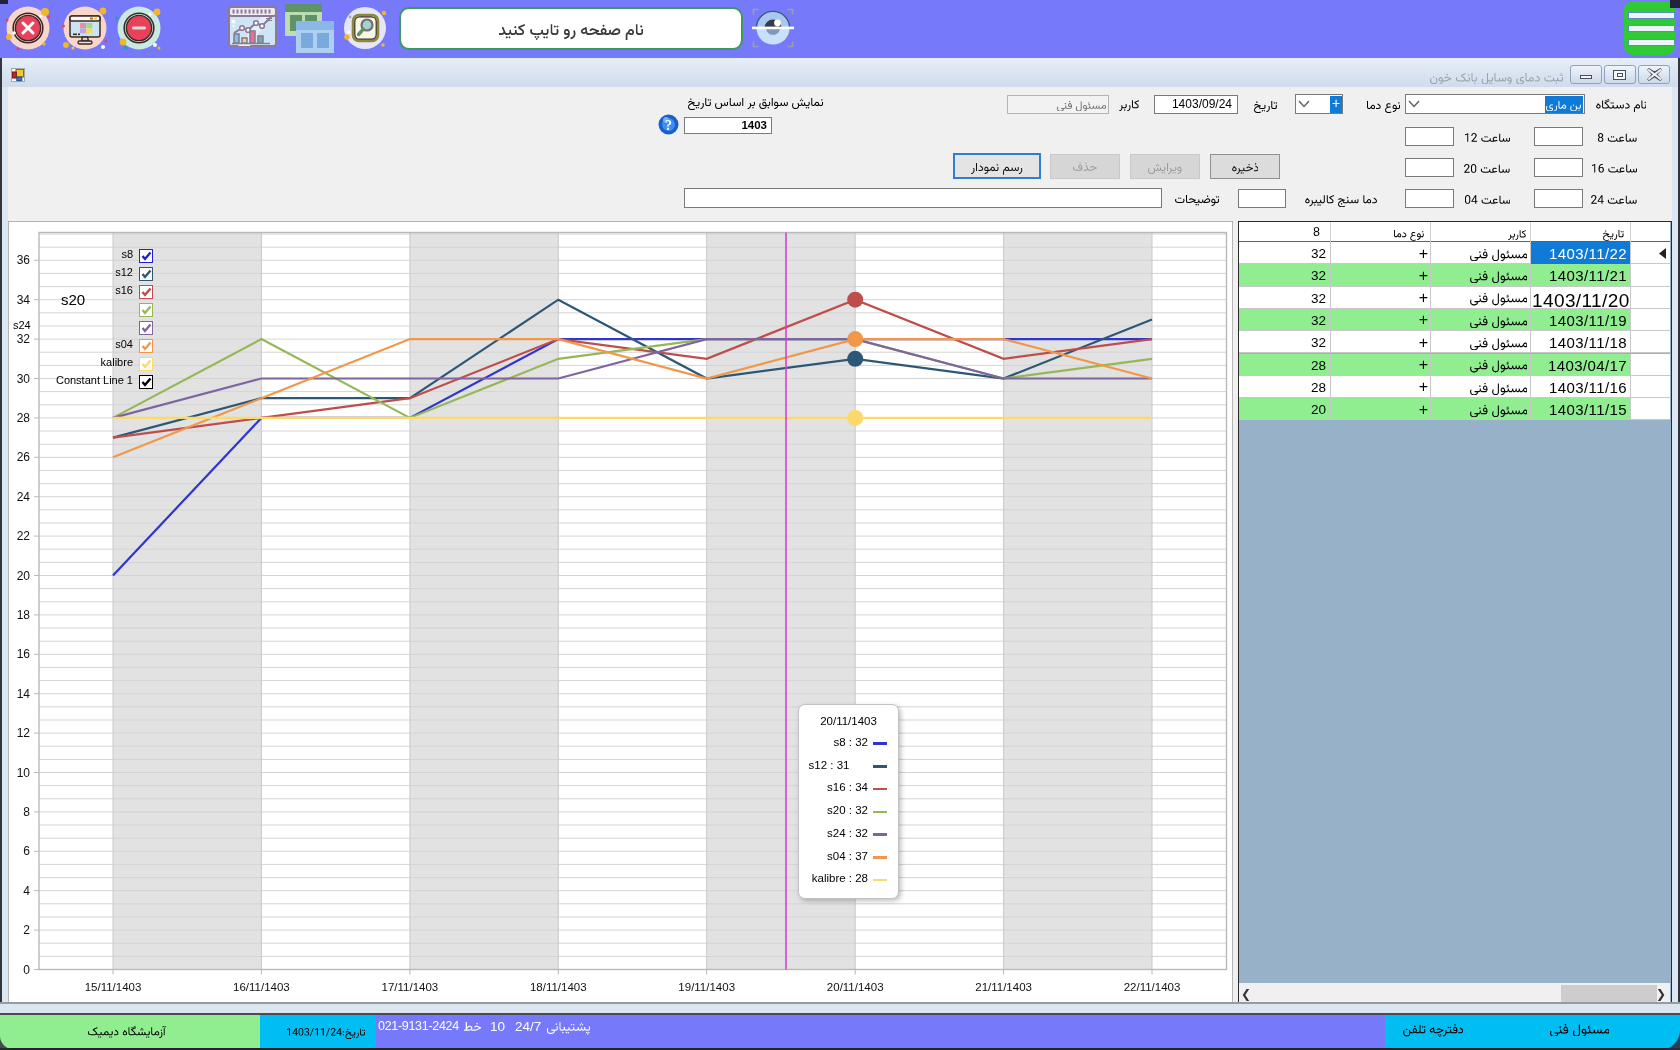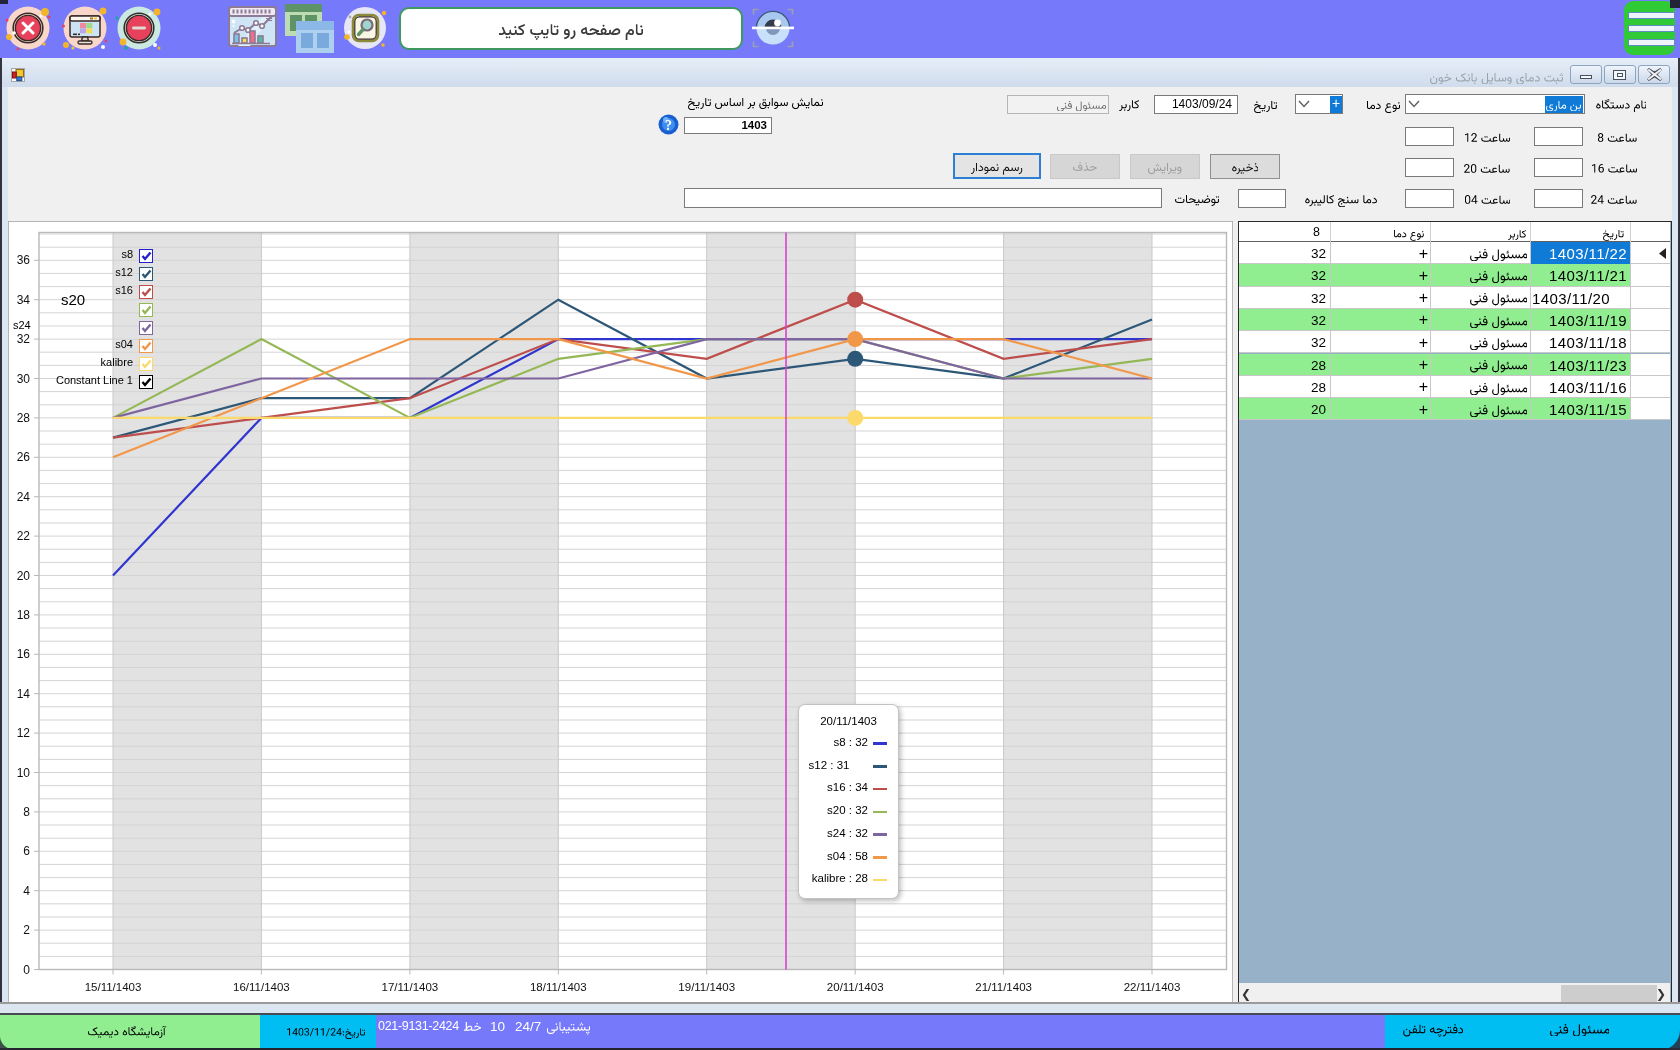--- a/index.html
+++ b/index.html
@@ -432,21 +432,21 @@
 <div class="abs" style="left:790px;top:735.9px;width:78px;text-align:right;font-size:11.5px;color:#000">s8 : 32</div>
 <div class="abs" style="left:873px;top:742.4px;width:14px;height:2.6px;background:#2f36cf"></div>
 <div class="abs" style="left:790px;top:758.6px;width:78px;text-align:center;font-size:11.5px;color:#000">s12 : 31</div>
 <div class="abs" style="left:873px;top:765.1px;width:14px;height:2.6px;background:#2d5777"></div>
 <div class="abs" style="left:790px;top:781.4px;width:78px;text-align:right;font-size:11.5px;color:#000">s16 : 34</div>
 <div class="abs" style="left:873px;top:787.9px;width:14px;height:2.6px;background:#bd4e4c"></div>
 <div class="abs" style="left:790px;top:804.1px;width:78px;text-align:right;font-size:11.5px;color:#000">s20 : 32</div>
 <div class="abs" style="left:873px;top:810.6px;width:14px;height:2.6px;background:#95b857"></div>
 <div class="abs" style="left:790px;top:826.9px;width:78px;text-align:right;font-size:11.5px;color:#000">s24 : 32</div>
 <div class="abs" style="left:873px;top:833.4px;width:14px;height:2.6px;background:#7f65a0"></div>
-<div class="abs" style="left:790px;top:849.6px;width:78px;text-align:right;font-size:11.5px;color:#000">s04 : 58</div>
+<div class="abs" style="left:790px;top:849.6px;width:78px;text-align:right;font-size:11.5px;color:#000">s04 : 37</div>
 <div class="abs" style="left:873px;top:856.1px;width:14px;height:2.6px;background:#f1974a"></div>
 <div class="abs" style="left:790px;top:872.4px;width:78px;text-align:right;font-size:11.5px;color:#000">kalibre : 28</div>
 <div class="abs" style="left:873px;top:878.9px;width:14px;height:2.6px;background:#fbd96a"></div>
 <div class="abs" style="left:1238px;top:221px;width:434px;height:785px;background:#96b1c8;border:1.6px solid #2a2a2a"></div>
 <div class="abs" style="left:1239px;top:222px;width:431px;height:20px;background:#fff;border-bottom:1.6px solid #606060"></div>
 <div class="abs" style="left:1242px;top:225px;width:78px;text-align:right;font-size:12.5px">8</div>
 <svg style="position:absolute;left:1394.3px;top:230.3px;" width="29.7" height="10.8" viewBox="0 0 132 48">
       <path d="M0 0h4v26h1v1h2v1h4v-1h1v-1h1v-1h1v-1h1v-2h1v-2h1v-1h1v-2h2v-1h2v-1h4v1h2v1h1v1h1v1h1v2h1v8h-1v1h-1v1h-1v1h-4v1h-1v-1h-3v-1h-2v-1h-1v-1h-3v1h-1v1h-1v1h-8v-1h-2v-1h-1v-1h-1v-2h-1v-27ZM126 5h3v1h1v3h-1v1h-1v1h-1v-1h-1v-1h-1v-1h-1v-1h1v-1h1v-1ZM83 9h8v1h2v1h1v3h-1v1h-1v-1h-2v-1h-6v1h-1v1h-1v6h1v1h1v1h3v-1h8v4h-7v1h-5v1h-2v1h-2v1h-1v1h-1v3h-1v4h1v2h1v1h1v1h1v1h3v1h8v-1h4v-1h1v1h1v3h-1v1h-3v1h-12v-1h-2v-1h-2v-1h-1v-1h-1v-1h-1v-1h-1v-4h-1v-4h1v-3h1v-2h1v-1h1v-1h1v-1h1v-1h2v-2h-1v-1h-1v-3h-1v-3h1v-3h1v-1h1v-1h1v-1h2v-1ZM42 10h3v1h1v1h2v1h1v1h1v1h1v1h1v1h1v2h1v3h1v3h-1v3h-1v1h-1v1h-2v1h-3v1h-10v-1h-1v-4h2v1h7v-1h4v-1h1v-2h1v-2h-1v-2h-1v-1h-1v-1h-1v-1h-1v-1h-1v-1h-2v-1h-1v-1h-1v-1h1v-2ZM107 15h6v1h2v1h1v1h1v2h1v3h1v5h7v-1h1v-1h1v-10h2v-1h1v1h1v11h-1v2h-1v1h-1v1h-1v1h-10v3h-1v2h-1v2h-1v1h-1v1h-2v1h-2v1h-2v1h-4v-1h-1v-2h1v-1h3v-1h2v-1h2v-1h1v-1h1v-1h1v-2h1v-1h-8v-1h-2v-1h-1v-1h-1v-2h-1v-4h1v-3h1v-2h1v-1h1v-1h1v-1ZM24 19h-1v1h-2v1h-1v2h-1v3h2v1h1v1h5v-1h1v-5h-1v-2h-2v-1h-1ZM110 19h-1v1h-2v3h-1v3h1v1h2v1h6v-5h-1v-2h-1v-1h-1v-1h-2Z" fill="#000" fill-rule="evenodd"></path>
     </svg>
 <svg style="position:absolute;left:1507.8px;top:230.1px;" width="18.2" height="10.1" viewBox="0 0 81 45">
@@ -482,21 +482,21 @@
       <path d="M54 0h3v1h1v3h-1v1h-1v1h-1v-1h-1v-1h-1v-1h-1v-1h1v-1h1v-1ZM103 2h4v35h-1v3h-1v1h-1v2h-2v1h-1v1h-4v1h-4v-1h-4v-1h-2v-1h-1v-1h-1v-1h-1v-2h-1v-3h-1v-6h1v-5h1v-2h1v1h3v2h-1v5h-1v4h1v3h1v1h1v1h1v1h9v-1h2v-1h1v-2h1v-35ZM140 6h2v1h1v2h-4v1h-1v2h1v1h4v-1h1v1h1v1h-1v1h-2v1h-3v1h-2v1h-1v-3h2v-1h-1v-1h-1v-4h1v-1h1v-1h2v-1ZM36 8h1v1h1v1h1v1h1v1h-1v1h-1v1h-1v1h-1v-1h-1v-1h-1v-1h-1v-1h1v-1h1v-1h1v-1ZM54 9h4v1h2v1h1v1h1v2h1v2h1v5h1v5h-1v4h-1v2h-2v1h-2v1h-17v-1h-2v-1h-1v-1h-2v1h-1v1h-2v1h-5v5h-1v2h-1v1h-1v1h-1v1h-2v1h-3v1h-11v-1h-2v-1h-2v-1h-1v-1h-1v-1h-1v-2h-1v-4h-1v-5h1v-5h1v-1h1v1h2v5h-1v4h1v4h1v1h1v1h1v1h3v1h7v-1h3v-1h2v-1h1v-1h1v-3h-1v-1h-7v-2h-1v-2h17v-1h2v-1h1v-8h4v6h1v2h1v1h1v1h14v-1h3v-2h1v-2h-4v1h-2v-1h-4v-1h-1v-1h-1v-1h-1v-6h1v-3h1v-1h1v-1h1v-1h2v-1ZM56 13h-1v1h-2v2h-1v5h3v1h2v-1h3v-5h-1v-1h-1v-1h-2v-1ZM118 17h6v1h2v1h1v1h1v2h1v3h1v5h2v-1h1v1h4v-1h2v-1h1v-8h4v6h1v2h1v1h2v1h5v-1h2v-1h1v-7h2v-1h2v4h1v4h1v1h1v1h4v-1h1v-1h1v-7h2v-1h2v7h1v2h2v1h2v-1h2v-3h1v-4h-1v-1h1v-1h3v3h1v5h1v1h2v1h4v-1h1v-1h1v-1h1v-1h1v-2h1v-2h1v-1h1v-2h2v-1h2v-1h4v1h2v1h1v1h1v1h1v2h1v8h-1v1h-1v1h-1v1h-4v1h-1v-1h-3v-1h-2v-1h-1v-1h-3v1h-1v1h-1v1h-8v-1h-2v-2h-2v1h-1v1h-1v1h-5v-1h-2v-1h-1v-1h-2v1h-1v1h-2v1h-5v-1h-2v-1h-1v-1h-2v1h-1v1h-1v1h-9v-1h-2v-1h-1v-1h-2v1h-1v1h-2v1h-9v3h-1v2h-1v2h-1v1h-1v1h-2v1h-2v1h-2v1h-4v-1h-1v-2h1v-1h3v-1h2v-1h2v-1h1v-1h1v-1h1v-2h1v-1h-8v-1h-2v-1h-1v-1h-1v-2h-1v-4h1v-3h1v-2h1v-1h1v-1h1v-1ZM121 21h-1v1h-2v3h-1v3h1v1h2v1h6v-5h-1v-2h-1v-1h-1v-1h-2ZM205 21h-1v1h-2v1h-1v2h-1v3h2v1h1v1h5v-1h1v-5h-1v-2h-2v-1h-1Z" fill="#000" fill-rule="evenodd"></path>
     </svg>
 <div class="abs" style="left:1332px;top:266.8px;width:96px;text-align:right;font-size:16px;color:#000">+</div>
 <div class="abs" style="left:1242px;top:268.3px;width:84px;text-align:right;font-size:13.5px;color:#000">32</div>
 <div class="abs" style="left:1239px;top:286.6px;width:391px;height:22.3px;background:#ffffff;border-bottom:1px solid #c8c8c8"></div>
 <div class="abs" style="left:1630px;top:286.6px;width:40px;height:22.3px;background:#fff;border-bottom:1px solid #c8c8c8"></div>
 <div class="abs" style="left:1330px;top:286.6px;width:1px;height:22.3px;background:#c8c8c8"></div>
 <div class="abs" style="left:1430px;top:286.6px;width:1px;height:22.3px;background:#c8c8c8"></div>
 <div class="abs" style="left:1530px;top:286.6px;width:1px;height:22.3px;background:#c8c8c8"></div>
 <div class="abs" style="left:1630px;top:286.6px;width:1px;height:22.3px;background:#c8c8c8"></div>
-<div class="abs" style="left:1532px;top:289.6px;width:95px;text-align:left;font-size:15px;letter-spacing:0.4px;color:#000">1403/11/20</div>
+<div class="abs" style="left:1532px;top:289.6px;width:95px;text-align:left;font-size:19px;letter-spacing:0.4px;color:#000">1403/11/20</div>
 <svg style="position:absolute;left:1469.5px;top:293.4px;" width="57.5" height="12.4" viewBox="0 0 213 46">
       <path d="M54 0h3v1h1v3h-1v1h-1v1h-1v-1h-1v-1h-1v-1h-1v-1h1v-1h1v-1ZM103 2h4v35h-1v3h-1v1h-1v2h-2v1h-1v1h-4v1h-4v-1h-4v-1h-2v-1h-1v-1h-1v-1h-1v-2h-1v-3h-1v-6h1v-5h1v-2h1v1h3v2h-1v5h-1v4h1v3h1v1h1v1h1v1h9v-1h2v-1h1v-2h1v-35ZM140 6h2v1h1v2h-4v1h-1v2h1v1h4v-1h1v1h1v1h-1v1h-2v1h-3v1h-2v1h-1v-3h2v-1h-1v-1h-1v-4h1v-1h1v-1h2v-1ZM36 8h1v1h1v1h1v1h1v1h-1v1h-1v1h-1v1h-1v-1h-1v-1h-1v-1h-1v-1h1v-1h1v-1h1v-1ZM54 9h4v1h2v1h1v1h1v2h1v2h1v5h1v5h-1v4h-1v2h-2v1h-2v1h-17v-1h-2v-1h-1v-1h-2v1h-1v1h-2v1h-5v5h-1v2h-1v1h-1v1h-1v1h-2v1h-3v1h-11v-1h-2v-1h-2v-1h-1v-1h-1v-1h-1v-2h-1v-4h-1v-5h1v-5h1v-1h1v1h2v5h-1v4h1v4h1v1h1v1h1v1h3v1h7v-1h3v-1h2v-1h1v-1h1v-3h-1v-1h-7v-2h-1v-2h17v-1h2v-1h1v-8h4v6h1v2h1v1h1v1h14v-1h3v-2h1v-2h-4v1h-2v-1h-4v-1h-1v-1h-1v-1h-1v-6h1v-3h1v-1h1v-1h1v-1h2v-1ZM56 13h-1v1h-2v2h-1v5h3v1h2v-1h3v-5h-1v-1h-1v-1h-2v-1ZM118 17h6v1h2v1h1v1h1v2h1v3h1v5h2v-1h1v1h4v-1h2v-1h1v-8h4v6h1v2h1v1h2v1h5v-1h2v-1h1v-7h2v-1h2v4h1v4h1v1h1v1h4v-1h1v-1h1v-7h2v-1h2v7h1v2h2v1h2v-1h2v-3h1v-4h-1v-1h1v-1h3v3h1v5h1v1h2v1h4v-1h1v-1h1v-1h1v-1h1v-2h1v-2h1v-1h1v-2h2v-1h2v-1h4v1h2v1h1v1h1v1h1v2h1v8h-1v1h-1v1h-1v1h-4v1h-1v-1h-3v-1h-2v-1h-1v-1h-3v1h-1v1h-1v1h-8v-1h-2v-2h-2v1h-1v1h-1v1h-5v-1h-2v-1h-1v-1h-2v1h-1v1h-2v1h-5v-1h-2v-1h-1v-1h-2v1h-1v1h-1v1h-9v-1h-2v-1h-1v-1h-2v1h-1v1h-2v1h-9v3h-1v2h-1v2h-1v1h-1v1h-2v1h-2v1h-2v1h-4v-1h-1v-2h1v-1h3v-1h2v-1h2v-1h1v-1h1v-1h1v-2h1v-1h-8v-1h-2v-1h-1v-1h-1v-2h-1v-4h1v-3h1v-2h1v-1h1v-1h1v-1ZM121 21h-1v1h-2v3h-1v3h1v1h2v1h6v-5h-1v-2h-1v-1h-1v-1h-2ZM205 21h-1v1h-2v1h-1v2h-1v3h2v1h1v1h5v-1h1v-5h-1v-2h-2v-1h-1Z" fill="#000" fill-rule="evenodd"></path>
     </svg>
 <div class="abs" style="left:1332px;top:289.1px;width:96px;text-align:right;font-size:16px;color:#000">+</div>
 <div class="abs" style="left:1242px;top:290.6px;width:84px;text-align:right;font-size:13.5px;color:#000">32</div>
 <div class="abs" style="left:1239px;top:308.9px;width:391px;height:22.3px;background:#90ee90;border-bottom:1px solid #c8c8c8"></div>
 <div class="abs" style="left:1630px;top:308.9px;width:40px;height:22.3px;background:#fff;border-bottom:1px solid #c8c8c8"></div>
 <div class="abs" style="left:1330px;top:308.9px;width:1px;height:22.3px;background:#c8c8c8"></div>
 <div class="abs" style="left:1430px;top:308.9px;width:1px;height:22.3px;background:#c8c8c8"></div>
 <div class="abs" style="left:1530px;top:308.9px;width:1px;height:22.3px;background:#c8c8c8"></div>
@@ -518,21 +518,21 @@
       <path d="M54 0h3v1h1v3h-1v1h-1v1h-1v-1h-1v-1h-1v-1h-1v-1h1v-1h1v-1ZM103 2h4v35h-1v3h-1v1h-1v2h-2v1h-1v1h-4v1h-4v-1h-4v-1h-2v-1h-1v-1h-1v-1h-1v-2h-1v-3h-1v-6h1v-5h1v-2h1v1h3v2h-1v5h-1v4h1v3h1v1h1v1h1v1h9v-1h2v-1h1v-2h1v-35ZM140 6h2v1h1v2h-4v1h-1v2h1v1h4v-1h1v1h1v1h-1v1h-2v1h-3v1h-2v1h-1v-3h2v-1h-1v-1h-1v-4h1v-1h1v-1h2v-1ZM36 8h1v1h1v1h1v1h1v1h-1v1h-1v1h-1v1h-1v-1h-1v-1h-1v-1h-1v-1h1v-1h1v-1h1v-1ZM54 9h4v1h2v1h1v1h1v2h1v2h1v5h1v5h-1v4h-1v2h-2v1h-2v1h-17v-1h-2v-1h-1v-1h-2v1h-1v1h-2v1h-5v5h-1v2h-1v1h-1v1h-1v1h-2v1h-3v1h-11v-1h-2v-1h-2v-1h-1v-1h-1v-1h-1v-2h-1v-4h-1v-5h1v-5h1v-1h1v1h2v5h-1v4h1v4h1v1h1v1h1v1h3v1h7v-1h3v-1h2v-1h1v-1h1v-3h-1v-1h-7v-2h-1v-2h17v-1h2v-1h1v-8h4v6h1v2h1v1h1v1h14v-1h3v-2h1v-2h-4v1h-2v-1h-4v-1h-1v-1h-1v-1h-1v-6h1v-3h1v-1h1v-1h1v-1h2v-1ZM56 13h-1v1h-2v2h-1v5h3v1h2v-1h3v-5h-1v-1h-1v-1h-2v-1ZM118 17h6v1h2v1h1v1h1v2h1v3h1v5h2v-1h1v1h4v-1h2v-1h1v-8h4v6h1v2h1v1h2v1h5v-1h2v-1h1v-7h2v-1h2v4h1v4h1v1h1v1h4v-1h1v-1h1v-7h2v-1h2v7h1v2h2v1h2v-1h2v-3h1v-4h-1v-1h1v-1h3v3h1v5h1v1h2v1h4v-1h1v-1h1v-1h1v-1h1v-2h1v-2h1v-1h1v-2h2v-1h2v-1h4v1h2v1h1v1h1v1h1v2h1v8h-1v1h-1v1h-1v1h-4v1h-1v-1h-3v-1h-2v-1h-1v-1h-3v1h-1v1h-1v1h-8v-1h-2v-2h-2v1h-1v1h-1v1h-5v-1h-2v-1h-1v-1h-2v1h-1v1h-2v1h-5v-1h-2v-1h-1v-1h-2v1h-1v1h-1v1h-9v-1h-2v-1h-1v-1h-2v1h-1v1h-2v1h-9v3h-1v2h-1v2h-1v1h-1v1h-2v1h-2v1h-2v1h-4v-1h-1v-2h1v-1h3v-1h2v-1h2v-1h1v-1h1v-1h1v-2h1v-1h-8v-1h-2v-1h-1v-1h-1v-2h-1v-4h1v-3h1v-2h1v-1h1v-1h1v-1ZM121 21h-1v1h-2v3h-1v3h1v1h2v1h6v-5h-1v-2h-1v-1h-1v-1h-2ZM205 21h-1v1h-2v1h-1v2h-1v3h2v1h1v1h5v-1h1v-5h-1v-2h-2v-1h-1Z" fill="#000" fill-rule="evenodd"></path>
     </svg>
 <div class="abs" style="left:1332px;top:333.7px;width:96px;text-align:right;font-size:16px;color:#000">+</div>
 <div class="abs" style="left:1242px;top:335.2px;width:84px;text-align:right;font-size:13.5px;color:#000">32</div>
 <div class="abs" style="left:1239px;top:353.5px;width:391px;height:22.3px;background:#90ee90;border-bottom:1px solid #c8c8c8"></div>
 <div class="abs" style="left:1630px;top:353.5px;width:40px;height:22.3px;background:#fff;border-bottom:1px solid #c8c8c8"></div>
 <div class="abs" style="left:1330px;top:353.5px;width:1px;height:22.3px;background:#c8c8c8"></div>
 <div class="abs" style="left:1430px;top:353.5px;width:1px;height:22.3px;background:#c8c8c8"></div>
 <div class="abs" style="left:1530px;top:353.5px;width:1px;height:22.3px;background:#c8c8c8"></div>
 <div class="abs" style="left:1630px;top:353.5px;width:1px;height:22.3px;background:#c8c8c8"></div>
-<div class="abs" style="left:1532px;top:356.5px;width:95px;text-align:right;font-size:15px;letter-spacing:0.4px;color:#000">1403/11/23</div>
+<div class="abs" style="left:1532px;top:356.5px;width:95px;text-align:right;font-size:15px;letter-spacing:0.4px;color:#000">1403/04/17</div>
 <svg style="position:absolute;left:1469.5px;top:360.3px;" width="57.5" height="12.4" viewBox="0 0 213 46">
       <path d="M54 0h3v1h1v3h-1v1h-1v1h-1v-1h-1v-1h-1v-1h-1v-1h1v-1h1v-1ZM103 2h4v35h-1v3h-1v1h-1v2h-2v1h-1v1h-4v1h-4v-1h-4v-1h-2v-1h-1v-1h-1v-1h-1v-2h-1v-3h-1v-6h1v-5h1v-2h1v1h3v2h-1v5h-1v4h1v3h1v1h1v1h1v1h9v-1h2v-1h1v-2h1v-35ZM140 6h2v1h1v2h-4v1h-1v2h1v1h4v-1h1v1h1v1h-1v1h-2v1h-3v1h-2v1h-1v-3h2v-1h-1v-1h-1v-4h1v-1h1v-1h2v-1ZM36 8h1v1h1v1h1v1h1v1h-1v1h-1v1h-1v1h-1v-1h-1v-1h-1v-1h-1v-1h1v-1h1v-1h1v-1ZM54 9h4v1h2v1h1v1h1v2h1v2h1v5h1v5h-1v4h-1v2h-2v1h-2v1h-17v-1h-2v-1h-1v-1h-2v1h-1v1h-2v1h-5v5h-1v2h-1v1h-1v1h-1v1h-2v1h-3v1h-11v-1h-2v-1h-2v-1h-1v-1h-1v-1h-1v-2h-1v-4h-1v-5h1v-5h1v-1h1v1h2v5h-1v4h1v4h1v1h1v1h1v1h3v1h7v-1h3v-1h2v-1h1v-1h1v-3h-1v-1h-7v-2h-1v-2h17v-1h2v-1h1v-8h4v6h1v2h1v1h1v1h14v-1h3v-2h1v-2h-4v1h-2v-1h-4v-1h-1v-1h-1v-1h-1v-6h1v-3h1v-1h1v-1h1v-1h2v-1ZM56 13h-1v1h-2v2h-1v5h3v1h2v-1h3v-5h-1v-1h-1v-1h-2v-1ZM118 17h6v1h2v1h1v1h1v2h1v3h1v5h2v-1h1v1h4v-1h2v-1h1v-8h4v6h1v2h1v1h2v1h5v-1h2v-1h1v-7h2v-1h2v4h1v4h1v1h1v1h4v-1h1v-1h1v-7h2v-1h2v7h1v2h2v1h2v-1h2v-3h1v-4h-1v-1h1v-1h3v3h1v5h1v1h2v1h4v-1h1v-1h1v-1h1v-1h1v-2h1v-2h1v-1h1v-2h2v-1h2v-1h4v1h2v1h1v1h1v1h1v2h1v8h-1v1h-1v1h-1v1h-4v1h-1v-1h-3v-1h-2v-1h-1v-1h-3v1h-1v1h-1v1h-8v-1h-2v-2h-2v1h-1v1h-1v1h-5v-1h-2v-1h-1v-1h-2v1h-1v1h-2v1h-5v-1h-2v-1h-1v-1h-2v1h-1v1h-1v1h-9v-1h-2v-1h-1v-1h-2v1h-1v1h-2v1h-9v3h-1v2h-1v2h-1v1h-1v1h-2v1h-2v1h-2v1h-4v-1h-1v-2h1v-1h3v-1h2v-1h2v-1h1v-1h1v-1h1v-2h1v-1h-8v-1h-2v-1h-1v-1h-1v-2h-1v-4h1v-3h1v-2h1v-1h1v-1h1v-1ZM121 21h-1v1h-2v3h-1v3h1v1h2v1h6v-5h-1v-2h-1v-1h-1v-1h-2ZM205 21h-1v1h-2v1h-1v2h-1v3h2v1h1v1h5v-1h1v-5h-1v-2h-2v-1h-1Z" fill="#000" fill-rule="evenodd"></path>
     </svg>
 <div class="abs" style="left:1332px;top:356.0px;width:96px;text-align:right;font-size:16px;color:#000">+</div>
 <div class="abs" style="left:1242px;top:357.5px;width:84px;text-align:right;font-size:13.5px;color:#000">28</div>
 <div class="abs" style="left:1239px;top:375.8px;width:391px;height:22.3px;background:#ffffff;border-bottom:1px solid #c8c8c8"></div>
 <div class="abs" style="left:1630px;top:375.8px;width:40px;height:22.3px;background:#fff;border-bottom:1px solid #c8c8c8"></div>
 <div class="abs" style="left:1330px;top:375.8px;width:1px;height:22.3px;background:#c8c8c8"></div>
 <div class="abs" style="left:1430px;top:375.8px;width:1px;height:22.3px;background:#c8c8c8"></div>
 <div class="abs" style="left:1530px;top:375.8px;width:1px;height:22.3px;background:#c8c8c8"></div>

